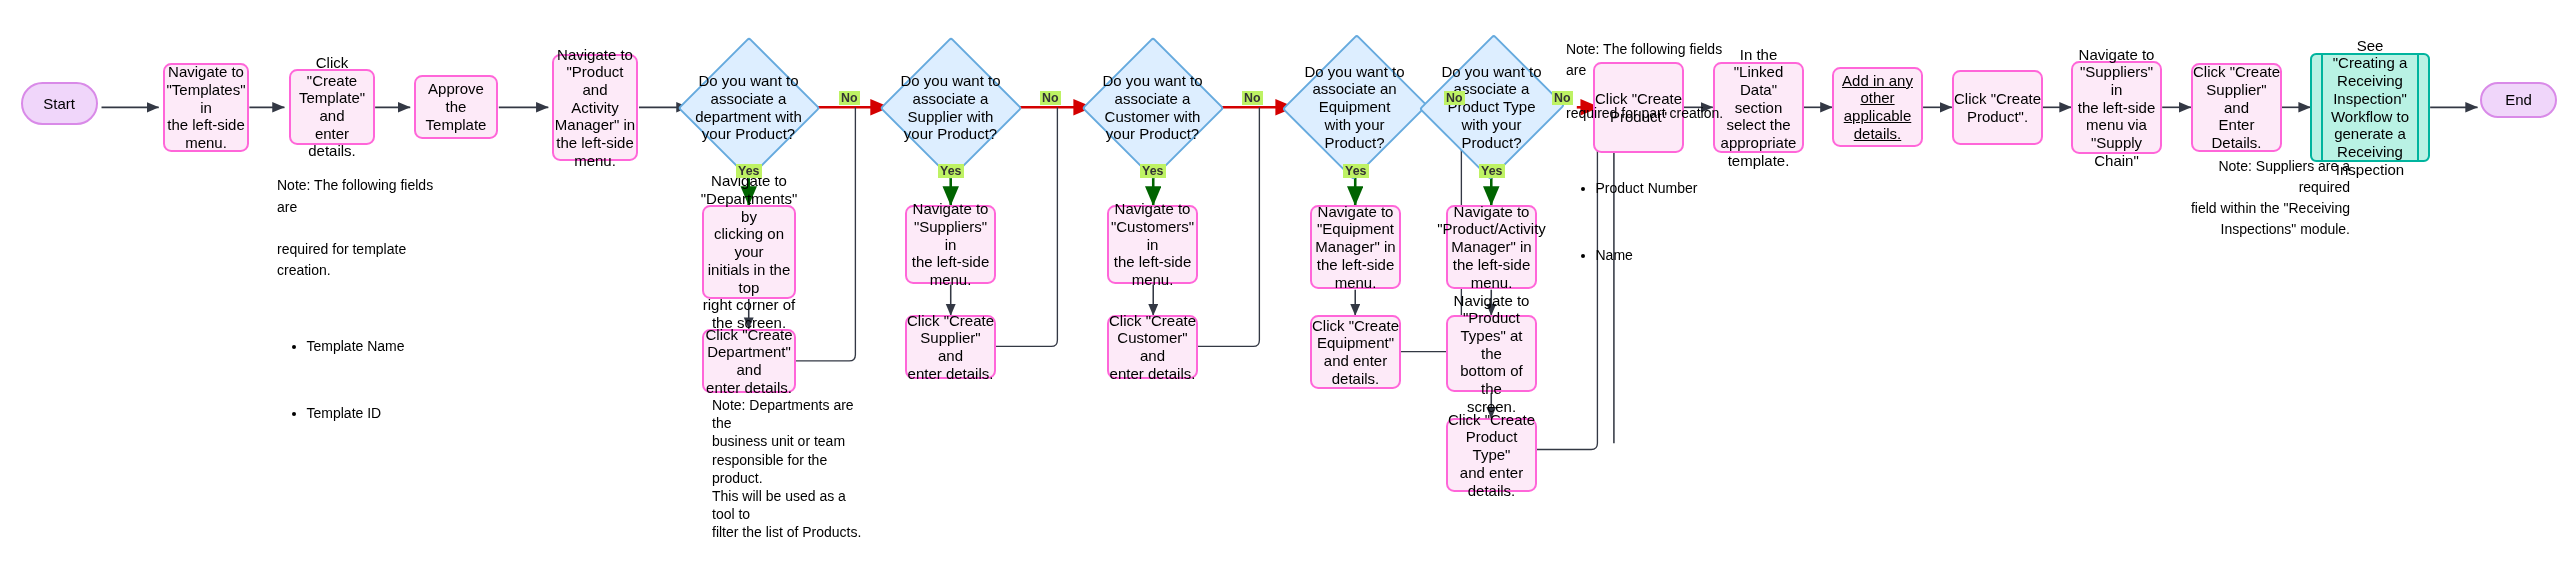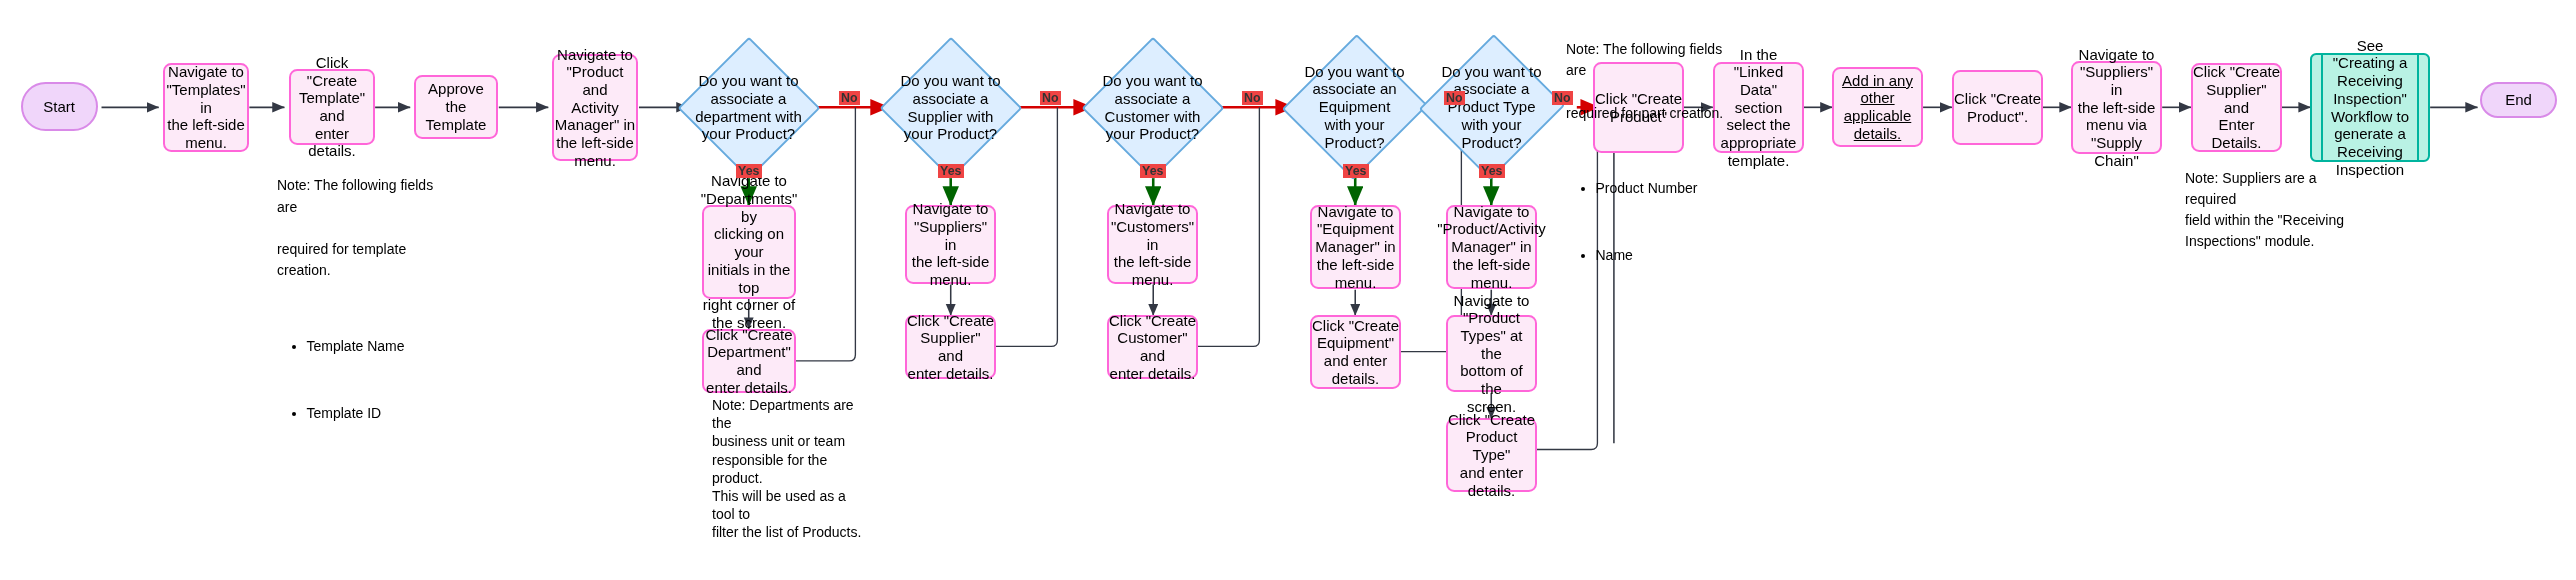--- a/index.html
+++ b/index.html
@@ -108,21 +108,21 @@
     list-style: disc;
   }
   .note li { margin: 12px; }
   .note .blk { margin-top: 13.4px; }
 
   .edge-label {
     position: absolute;
     font-size: 12.4px;
     font-weight: bold;
     color: #333333;
-    background: #ef4444;
+    background: #bef264;
     padding: 0 2.1px;
     z-index: 4;
     white-space: nowrap;
   }
 </style>
 </head>
 <body>
 
 <div id="canvas">
 
@@ -188,21 +188,21 @@
       <path d="M3268,208 L3324,208"></path>
       <path d="M3500,208 L3556,208"></path>
       <path d="M3732,208 L3788,208"></path>
       <path d="M3964,208 L4020,208"></path>
       <path d="M4196,208 L4252,208"></path>
       <path d="M4428,208 L4484,208"></path>
       <path d="M4716,208 L4808,208"></path>
     </g>
   </svg>
 
-  <div class="node terminator" style="left:20.6px; top:82px; width:77px; height:49px;">Start</div>
+  <div class="node terminator" style="left:20.6px; top:82px; width:77px; height:43px;">Start</div>
 
   <div class="node process" style="left:163px; top:63px; width:86px; height:89px;">Navigate to
 "Templates" in
 the left-side
 menu.</div>
 
   <div class="node process" style="left:289px; top:69px; width:86px; height:76px;">Click "Create
 Template" and
 enter details.</div>
 
@@ -382,18 +382,18 @@
 
   <div class="note" style="left:1566px; top:17.5px; width:170px;">
     <div>Note: The following fields are</div>
     <div>required for part creation.</div>
     <ul>
       <li>Product Number</li>
       <li>Name</li>
     </ul>
   </div>
 
-  <div class="note" style="left:2185px; top:168px; width:165px; line-height:1.5;">Note: Suppliers are a required
+  <div class="note" style="left:2185px; top:156px; width:165px; line-height:1.5;text-align:right;">Note: Suppliers are a required
 field within the "Receiving
 Inspections" module.</div>
 
 </div>
 
 
 </body></html>

